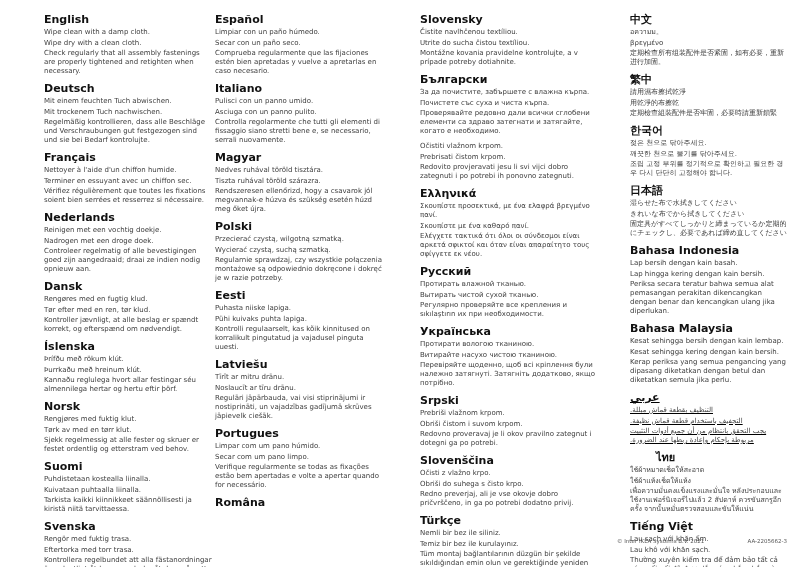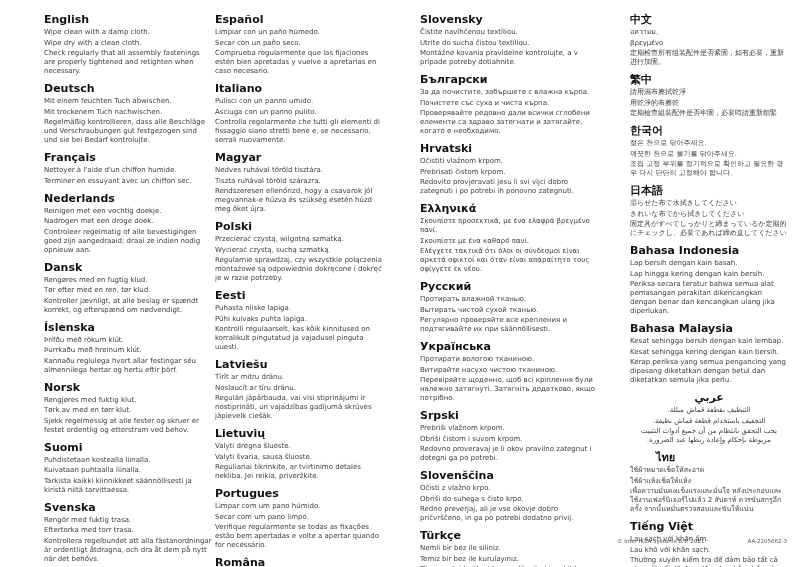--- a/index.html
+++ b/index.html
@@ -26,21 +26,21 @@
     line-height: 13px;
     font-weight: bold;
     color: #111111;
   }
   .lang-section p {
     margin: 0 0 1.5px 0;
     font-size: 7px;
     line-height: 9px;
     color: #3d3d3d;
   }
-  .lang-section.rtl { direction: rtl; text-align: center; }
+  .lang-section.rtl { direction: rtl; text-align: left; text-decoration: underline; }
   .lang-section.indent-header h2 { padding-left: 26px; font-family: Liberation Serif, serif; }
   .footer {
     position: absolute;
     top: 538px;
     left: 0;
     width: 802px;
     height: 12px;
     font-size: 5.5px;
     color: #555555;
   }
@@ -61,20 +61,21 @@
       <section class="lang-section">
         <h2>Deutsch</h2>
         <p>Mit einem feuchten Tuch abwischen.</p>
         <p>Mit trockenem Tuch nachwischen.</p>
         <p>Regelmäßig kontrollieren, dass alle Beschläge und Verschraubungen gut festgezogen sind und sie bei Bedarf kontrolujte.</p>
       </section>
       <section class="lang-section">
         <h2>Français</h2>
         <p>Nettoyer à l'aide d'un chiffon humide.</p>
         <p>Terminer en essuyant avec un chiffon sec.</p>
+        <p>Vérifiez régulièrement que toutes les fixations soient bien serrées et resserrez si nécessaire.</p>
       </section>
       <section class="lang-section">
         <h2>Nederlands</h2>
         <p>Reinigen met een vochtig doekje.</p>
         <p>Nadrogen met een droge doek.</p>
         <p>Controleer regelmatig of alle bevestigingen goed zijn aangedraaid; draai ze indien nodig opnieuw aan.</p>
       </section>
       <section class="lang-section">
         <h2>Dansk</h2>
         <p>Rengøres med en fugtig klud.</p>
@@ -137,26 +138,20 @@
         <p>Pühi kuivaks puhta lapiga.</p>
         <p>Kontrolli regulaarselt, kas kõik kinnitused on korralikult pingutatud ja vajadusel pinguta uuesti.</p>
       </section>
       <section class="lang-section">
         <h2>Latviešu</h2>
         <p>Tīrīt ar mitru drānu.</p>
         <p>Noslaucīt ar tīru drānu.</p>
         <p>Regulāri jāpārbauda, vai visi stiprinājumi ir nostiprināti, un vajadzības gadījumā skrūves jāpievelk ciešāk.</p>
       </section>
       <section class="lang-section">
-        <h2>Lietuvių</h2>
-        <p>Valyti drėgna šluoste.</p>
-        <p>Valyti švaria, sausa šluoste.</p>
-        <p>Reguliariai tikrinkite, ar tvirtinimo detalės nekliba. Jei reikia, priveržkite.</p>
-      </section>
-      <section class="lang-section">
         <h2>Portugues</h2>
         <p>Limpar com um pano húmido.</p>
         <p>Secar com um pano limpo.</p>
         <p>Verifique regularmente se todas as fixações estão bem apertadas e volte a apertar quando for necessário.</p>
       </section>
       <section class="lang-section">
         <h2>Româna</h2>
       </section>
     </div>
   <div class="col" id="col-2">
@@ -166,36 +161,35 @@
         <p>Utrite do sucha čistou textíliou.</p>
         <p>Montážne kovania pravidelne kontrolujte, a v prípade potreby dotiahnite.</p>
       </section>
       <section class="lang-section">
         <h2>Български</h2>
         <p>За да почистите, забършете с влажна кърпа.</p>
         <p>Почистете със суха и чиста кърпа.</p>
         <p>Проверявайте редовно дали всички сглобени елементи са здраво затегнати и затягайте, когато е необходимо.</p>
       </section>
       <section class="lang-section">
-        <h2>Hrvatski</h2>
         <p>Očistiti vlažnom krpom.</p>
         <p>Prebrisati čistom krpom.</p>
         <p>Redovito provjeravati jesu li svi vijci dobro zategnuti i po potrebi ih ponovno zategnuti.</p>
       </section>
       <section class="lang-section">
         <h2>Ελληνικά</h2>
         <p>Σκουπίστε προσεκτικά, με ένα ελαφρά βρεγμένο πανί.</p>
         <p>Σκουπίστε με ένα καθαρό πανί.</p>
         <p>Ελέγχετε τακτικά ότι όλοι οι σύνδεσμοι είναι αρκετά σφικτοί και όταν είναι απαραίτητο τους σφίγγετε εκ νέου.</p>
       </section>
       <section class="lang-section">
         <h2>Русский</h2>
         <p>Протирать влажной тканью.</p>
         <p>Вытирать чистой сухой тканью.</p>
-        <p>Регулярно проверяйте все крепления и подтягивайте их при säännöllisesti.</p>
+        <p>Регулярно проверяйте все крепления и sıkılaştırın их при необходимости.</p>
       </section>
       <section class="lang-section">
         <h2>Українська</h2>
         <p>Протирати вологою тканиною.</p>
         <p>Витирайте насухо чистою тканиною.</p>
         <p>Перевіряйте щоденно, щоб всі кріплення були належно затягнуті. Затягніть додатково, якщо потрібно.</p>
       </section>
       <section class="lang-section">
         <h2>Srpski</h2>
         <p>Prebriši vlažnom krpom.</p>

